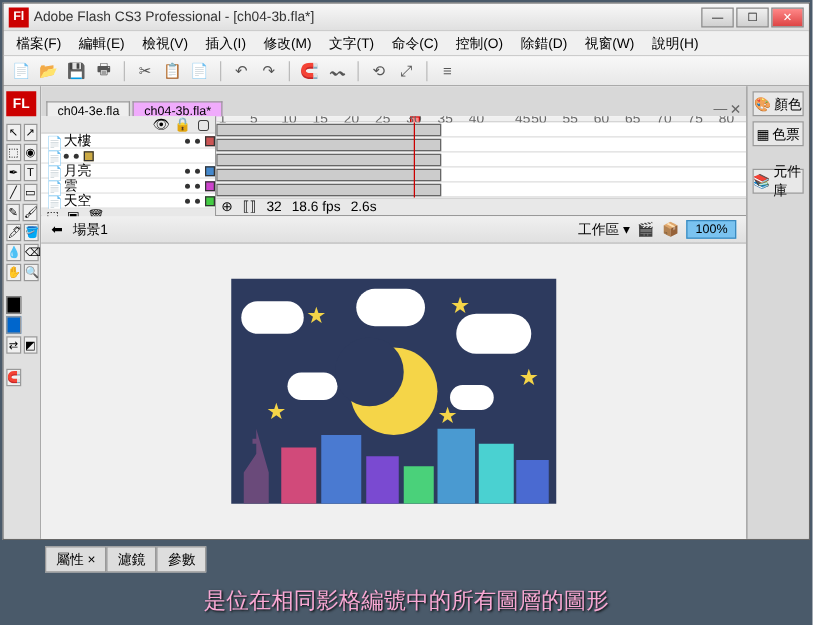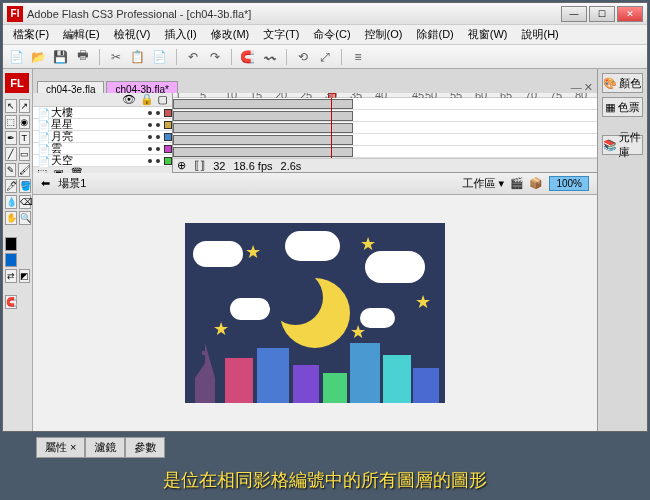--- a/index.html
+++ b/index.html
@@ -54,21 +54,21 @@
 .moon-body{width:70px;height:70px;background:#f5d548;border-radius:50%;position:absolute}
 .moon-cut{width:55px;height:55px;background:#2d3a5e;border-radius:50%;position:absolute;left:-12px;top:-8px}
 .cloud{position:absolute;background:#fff;border-radius:20px}
 .star{position:absolute;color:#f5d548;font-size:18px}
 .bldg{position:absolute;bottom:0}
 .church{position:absolute;bottom:0;left:5px;width:30px;height:60px}
 .right-panels{width:50px;background:#d8d8d8;border-left:1px solid #999;display:flex;flex-direction:column;padding:4px;gap:4px}
 .panel-btn{height:20px;background:#e8e8e8;border:1px solid #999;display:flex;align-items:center;justify-content:center;font-size:10px;gap:2px}
 .bottom-tabs{position:absolute;bottom:42px;left:36px;display:flex;gap:0;font-size:10px}
 .bottom-tabs span{padding:2px 8px;background:#ddd;border:1px solid #999}
-.subtitle{position:absolute;bottom:8px;left:0;right:0;text-align:center;color:#fde047;font-size:18px;text-shadow:1px 1px 2px #000}
+.subtitle{position:absolute;bottom:8px;left:0;right:0;text-align:center;color:#f9a8d4;font-size:18px;text-shadow:1px 1px 2px #000}
 </style>
 </head>
 <body>
 
 <div class="window">
   <div class="titlebar">
     <div class="icon">Fl</div>
     <div class="title">Adobe Flash CS3 Professional - [ch04-3b.fla*]</div>
     <div class="winbtns">
       <div class="winbtn">—</div>
@@ -187,21 +187,20 @@
                 <span class="licon">📄</span>
                 <span class="lname">大樓</span>
                 <span class="dots">
                   <span class="dot"></span>
                   <span class="dot"></span>
                 </span>
                 <span class="sq" style="background:#cc5555"></span>
               </div>
               <div class="layer">
                 <span class="licon">📄</span>
-                <span class="lname">星星</span>
                 <span class="dots">
                   <span class="dot"></span>
                   <span class="dot"></span>
                 </span>
                 <span class="sq" style="background:#ccaa44"></span>
               </div>
               <div class="layer">
                 <span class="licon">📄</span>
                 <span class="lname">月亮</span>
                 <span class="dots">

